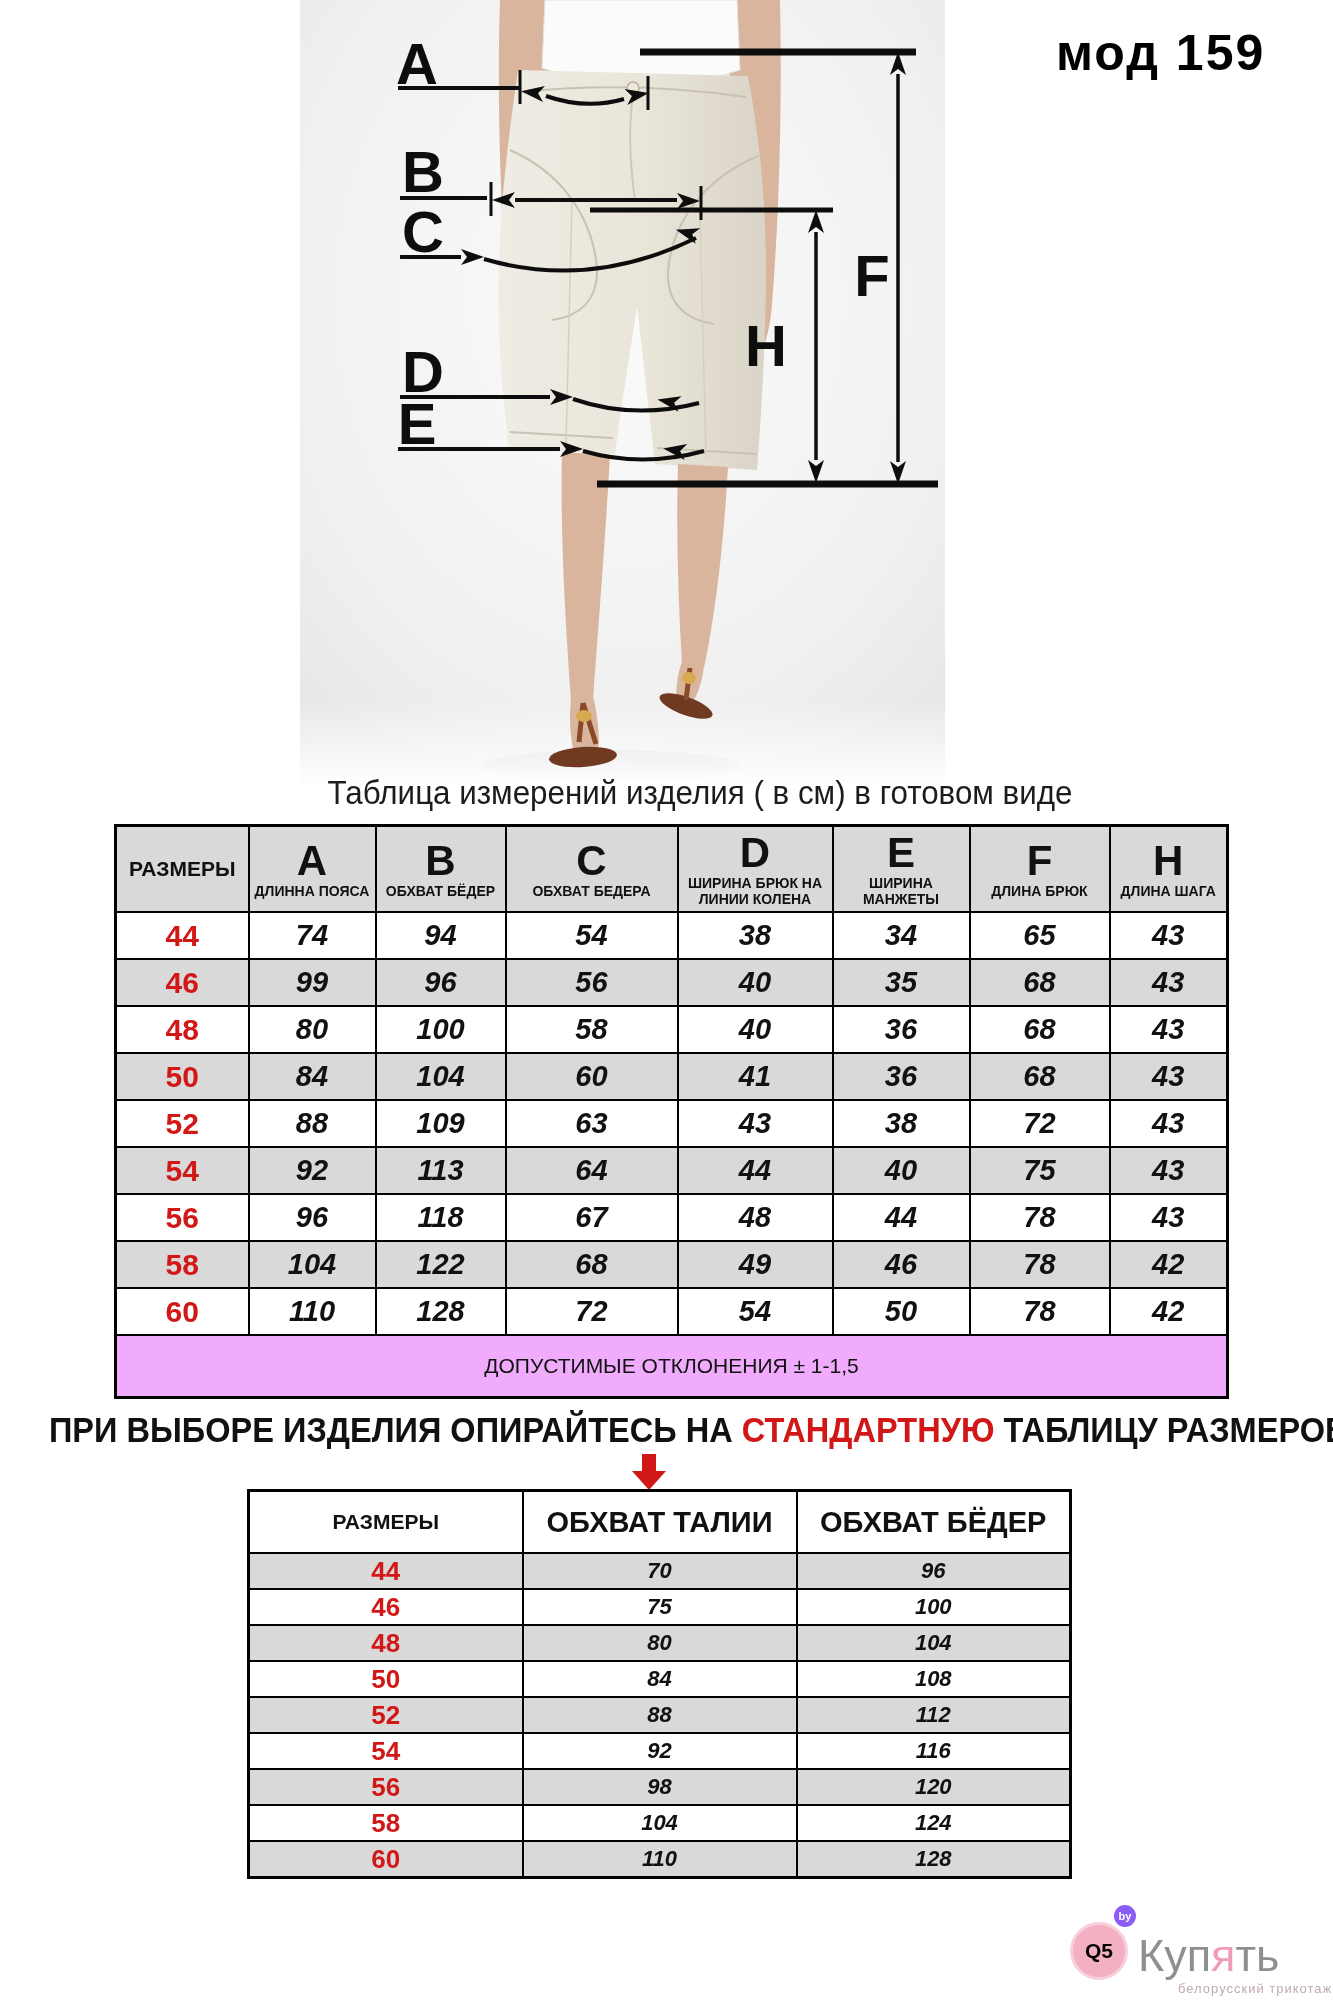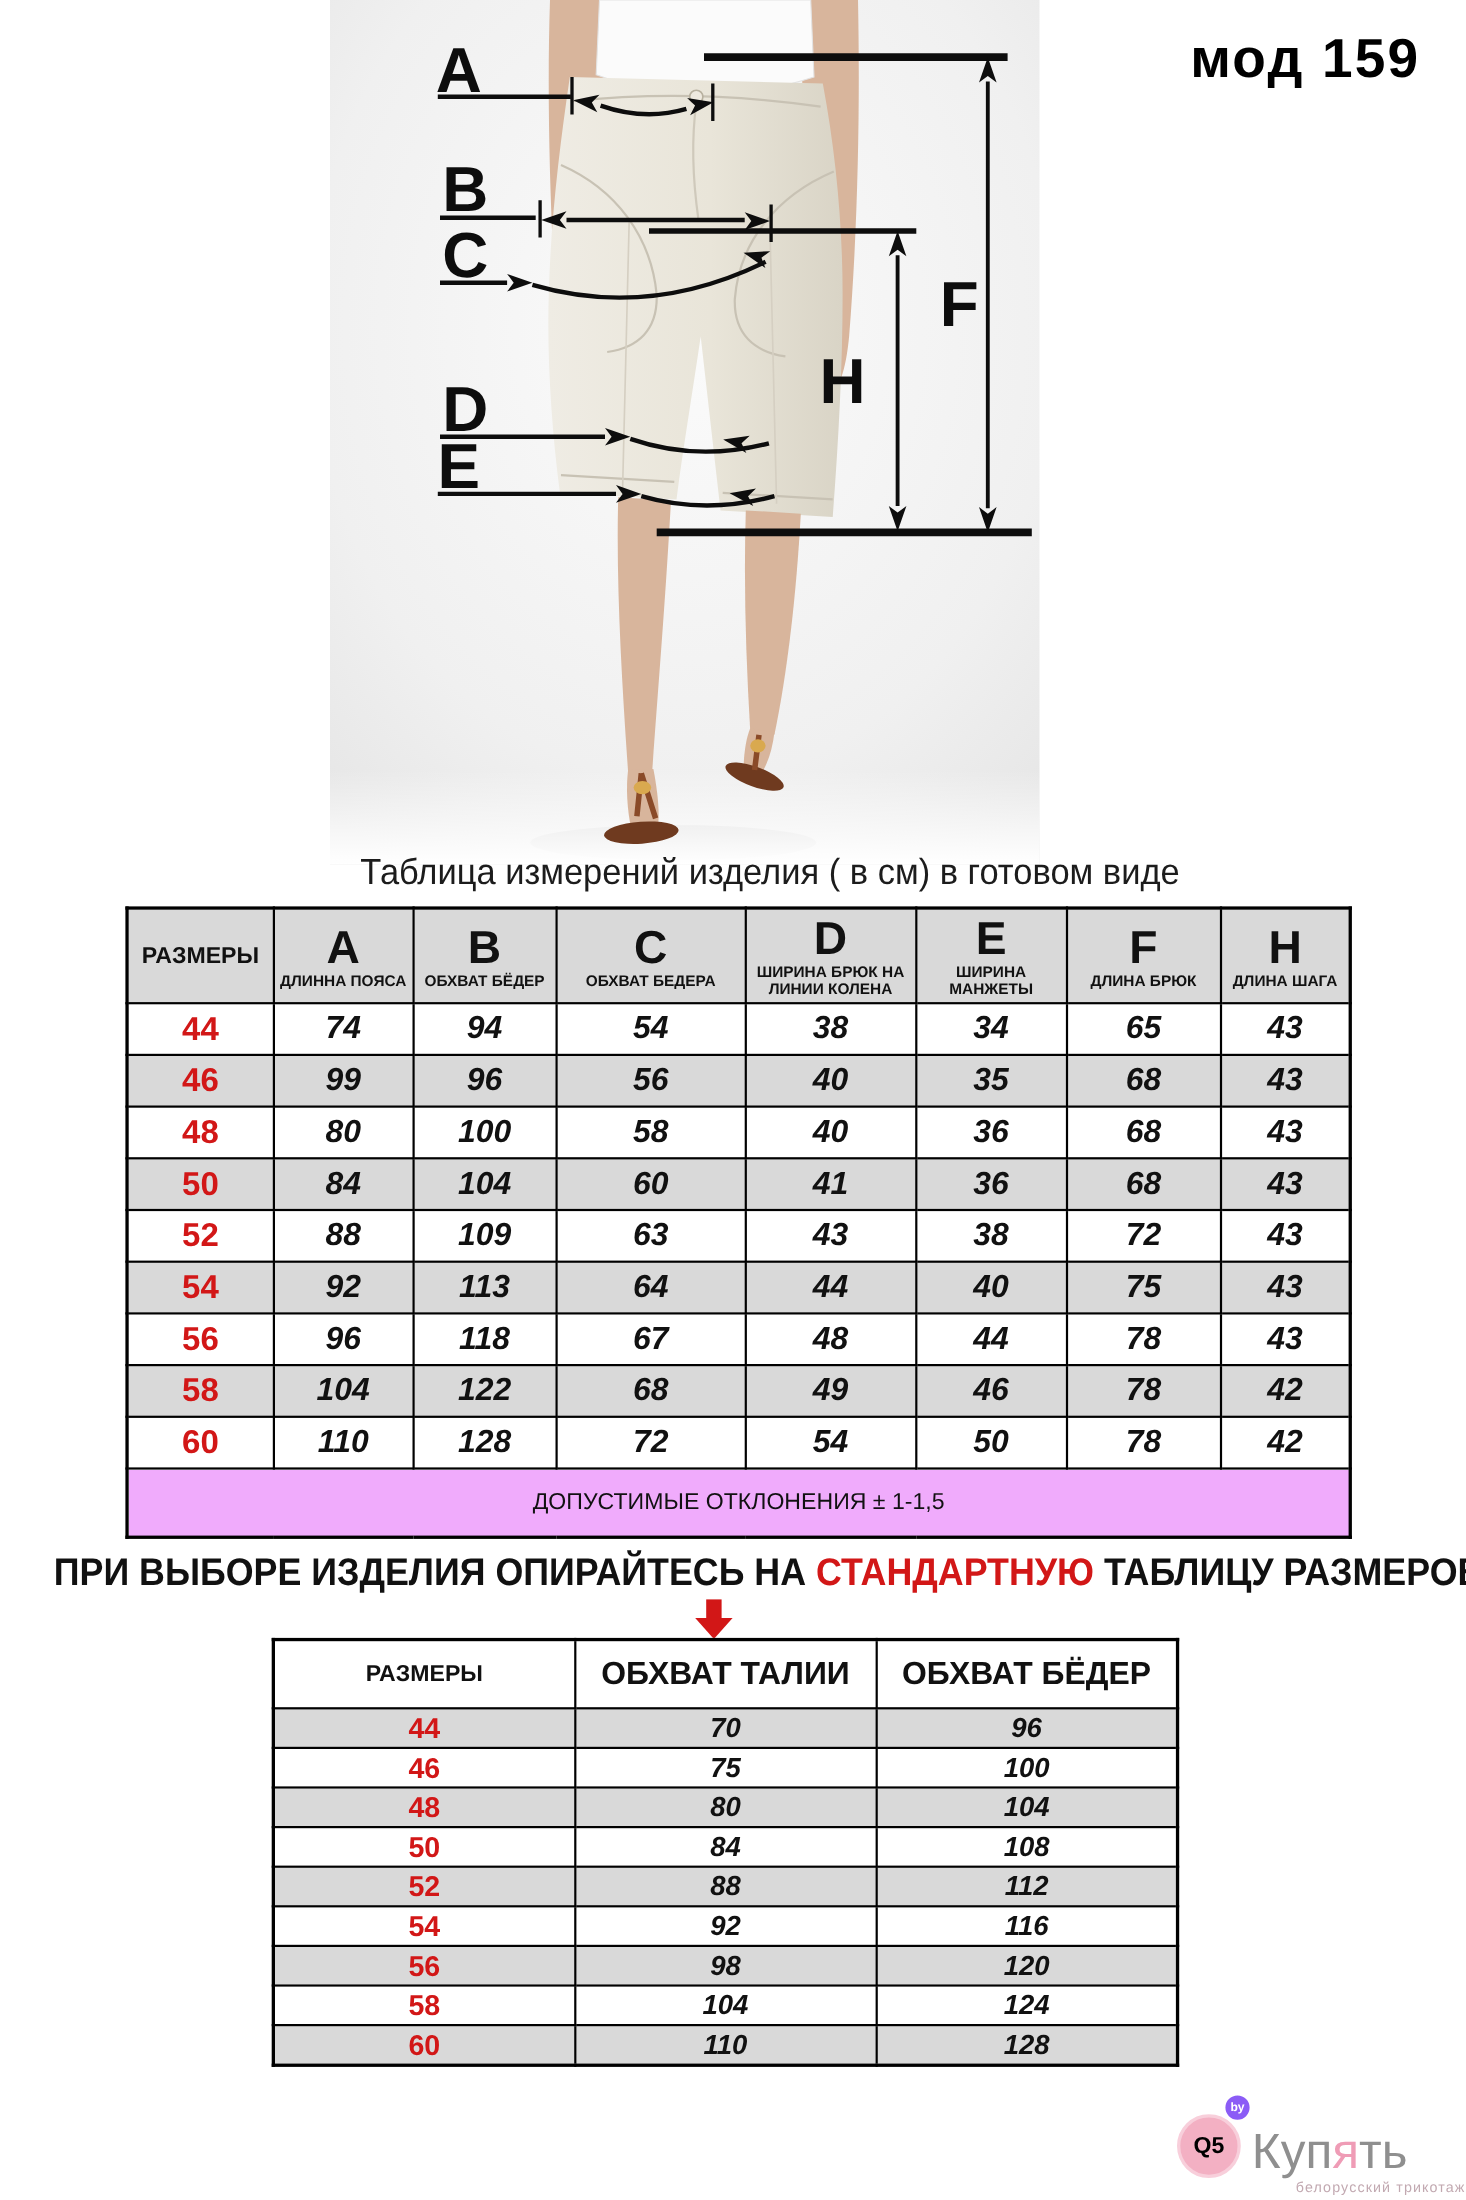--- a/index.html
+++ b/index.html
@@ -4,21 +4,21 @@
 <style>
   html,body{margin:0;padding:0;}
   body{
     width:1333px;height:2000px;position:relative;background:#ffffff;
     font-family:"Liberation Sans",sans-serif;overflow:hidden;color:#111;
   }
   
   #diagram{position:absolute;left:0;top:0;}
   .model-label{
     position:absolute;left:1056px;top:24px;font-size:50px;font-weight:700;
-    letter-spacing:2px;color:#000;white-space:nowrap;margin-left:26px;
+    letter-spacing:2px;color:#000;white-space:nowrap;
   }
   
   .tbl-title{position:absolute;left:0;top:774px;width:1333px;text-align:center;font-size:33px;color:#1c1c1c;margin-left:34px;}
   .tbl-title span{display:inline-block;transform:scaleX(.95);}
   table{border-collapse:collapse;table-layout:fixed;background:#fff;}
   td,th{border:2px solid #000;text-align:center;vertical-align:middle;padding:0;overflow:hidden;}
   .main-table{position:absolute;left:114px;top:824px;width:1112px;border:3px solid #000;}
   .main-table thead th{background:#d9d9d9;height:84px;}
   .main-table .size-header{font-size:21px;font-weight:700;}
   .main-table .col-letter{font-size:42px;font-weight:700;line-height:1.05;display:block;}
@@ -39,21 +39,21 @@
   
   .std-table{position:absolute;left:247px;top:1489px;width:822px;border:3px solid #000;}
   .std-table .title-cell{background:#d9d9d9;height:42px;}
   .std-table .title-hl{color:#d21717;font-size:29px;font-weight:700;letter-spacing:1px;}
   .std-table .title-rest{font-size:22px;font-weight:700;margin-left:14px;}
   .std-table thead th{background:#fff;height:60px;font-weight:700;}
   .std-table th.sizes-h{font-size:21px;}
   .std-table th.big-h{font-size:29px;}
   .std-table tbody td{height:34px;}
   .std-table td.size-cell{color:#d21717;font-weight:700;font-size:26px;}
-  .std-table td.val-cell{font-weight:700;font-style:italic;font-size:25px;}
+  .std-table td.val-cell{font-weight:700;font-style:italic;font-size:22px;}
   .std-table tr.gray td{background:#d9d9d9;}
   
   .logo-badge{position:absolute;left:1070px;top:1922px;width:52px;height:52px;border-radius:50%;
     background:#f3b0c3;border:3px solid #f8cfdb;color:#000000;font-size:21px;font-weight:700;
     display:flex;align-items:center;justify-content:center;}
   .logo-by{position:absolute;left:1112px;top:1903px;width:22px;height:22px;border-radius:50%;
     background:#8b5cf6;border:2px solid #fff;color:#fff;font-size:11px;font-weight:700;
     display:flex;align-items:center;justify-content:center;}
   .logo-name{position:absolute;left:1138px;top:1930px;font-size:45px;color:#8f8f8f;white-space:nowrap;}
   .logo-name .accent{color:#ef9cb6;}

